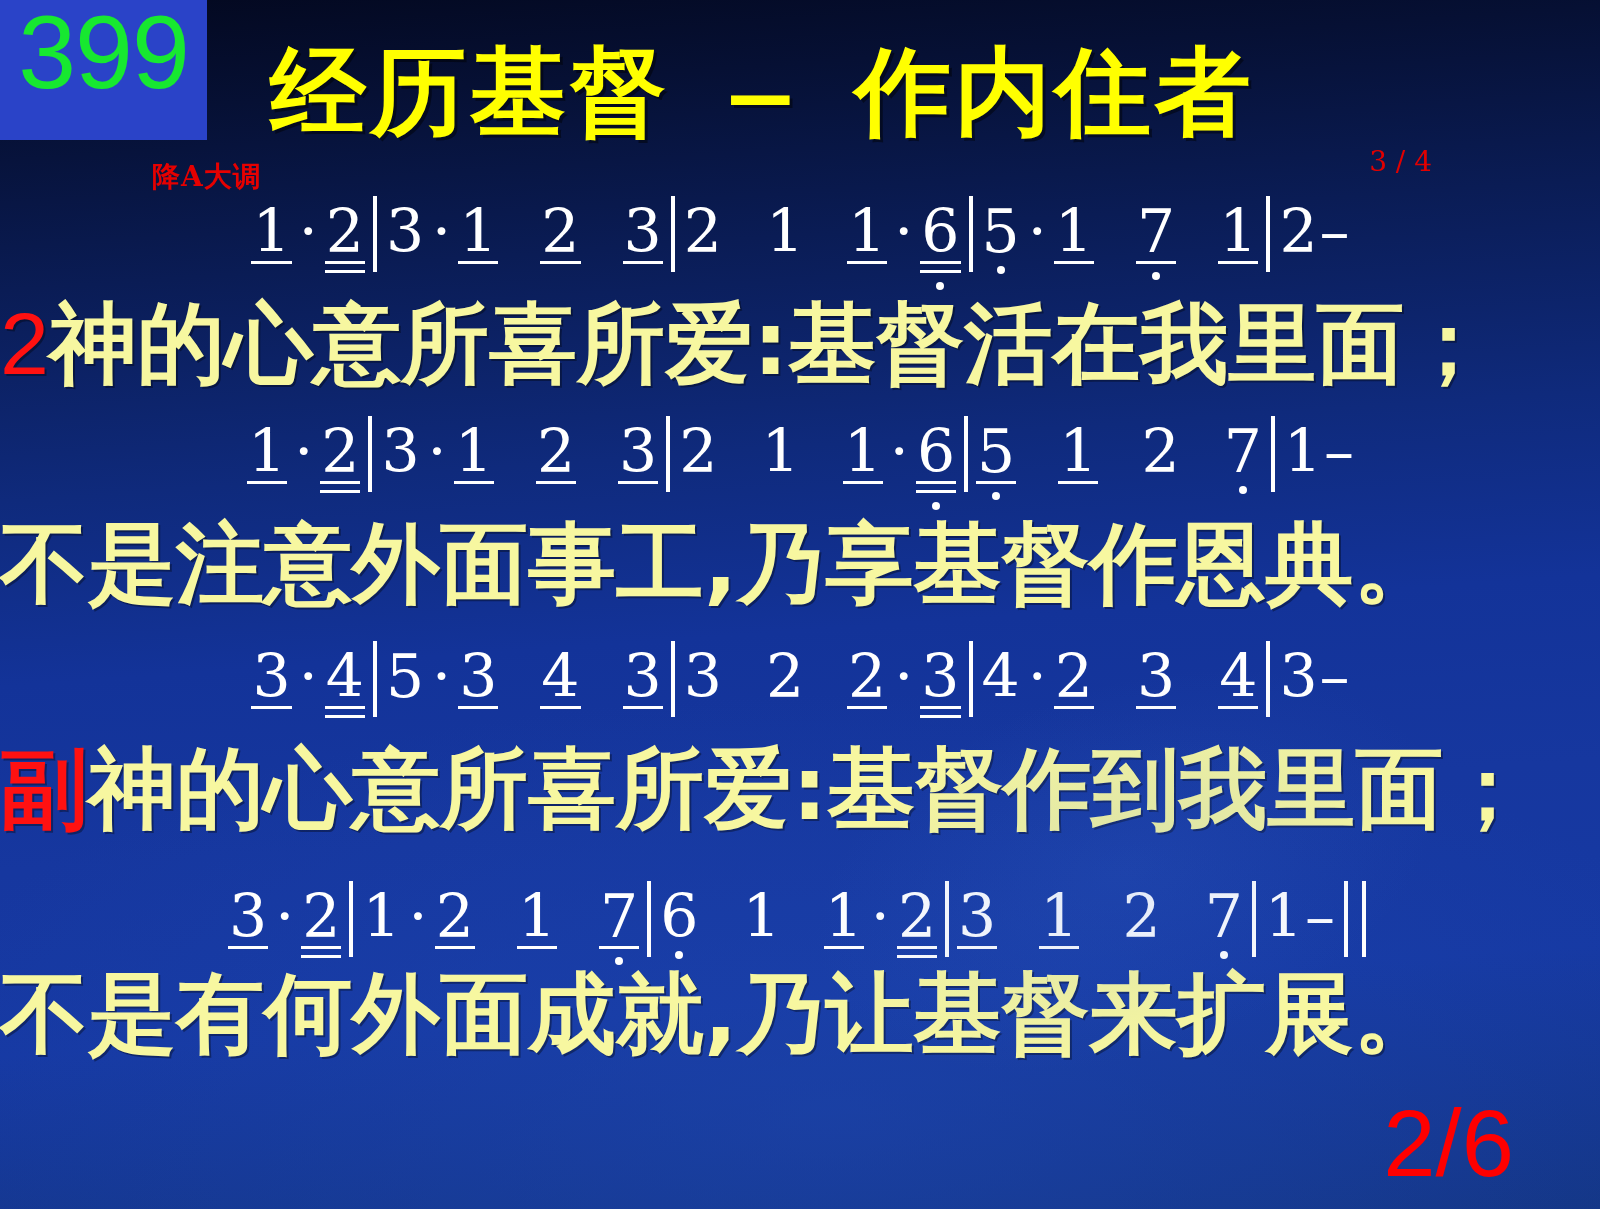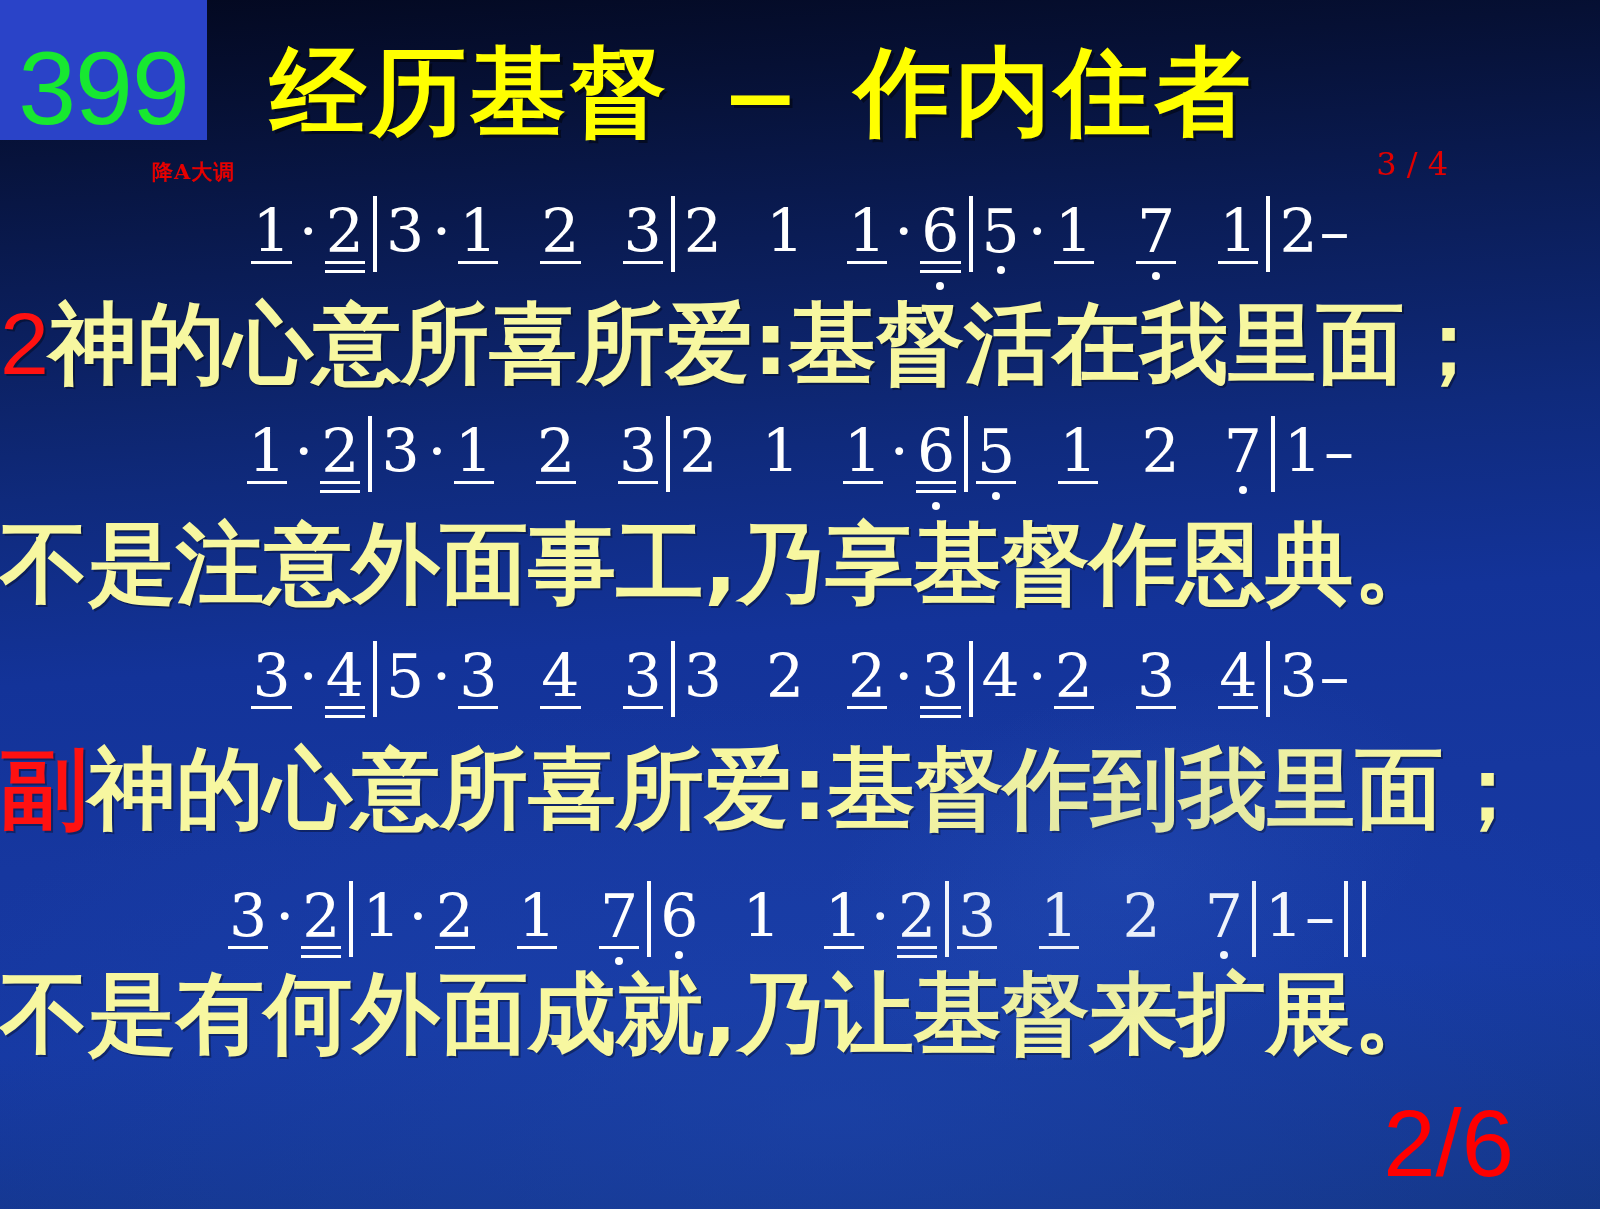--- a/index.html
+++ b/index.html
@@ -29,58 +29,58 @@
     pointer-events: none;
   }
 
   
   .hymn-number-box {
     position: absolute;
     left: 0; top: 0;
     width: 207px; height: 140px;
     background: #2a43c8;
     display: flex;
-    align-items: flex-end;
+    align-items: flex-start;
     justify-content: center;
   }
   .hymn-number {
     color: #17e830;
     font-size: 104px;
     font-weight: 400;
     line-height: 1;
     font-family: "Liberation Sans", sans-serif;
     letter-spacing: -1px;
   }
   .key-signature {
     position: absolute;
     left: 152px; top: 158px;
     color: #e60000;
-    font-size: 21px;
+    font-size: 28px;
     font-family: "DejaVu Serif", serif;
     font-weight: 700;
     letter-spacing: 1px;
     white-space: nowrap;
   }
   .slide-title {
     position: absolute;
     left: 270px; top: 52px;
     color: #ffff00;
     font-size: 96px;
     font-weight: 700;
     line-height: 1;
     letter-spacing: 4px;
     white-space: nowrap;
     text-shadow: 3px 3px 0 rgba(0,0,0,0.45);
     font-family: Liberation Mono, monospace;
   }
   .time-signature {
     position: absolute;
-    right: 152px; top: 145px;
+    right: 168px; top: 145px;
     color: #e10000;
-    font-size: 32px;
+    font-size: 28px;
     font-family: "DejaVu Serif", serif;
     white-space: nowrap;
   }
   .page-counter {
     position: absolute;
     right: 86px; bottom: 18px;
     color: #ff0000;
     font-size: 94px;
     font-weight: 400;
     line-height: 1;

